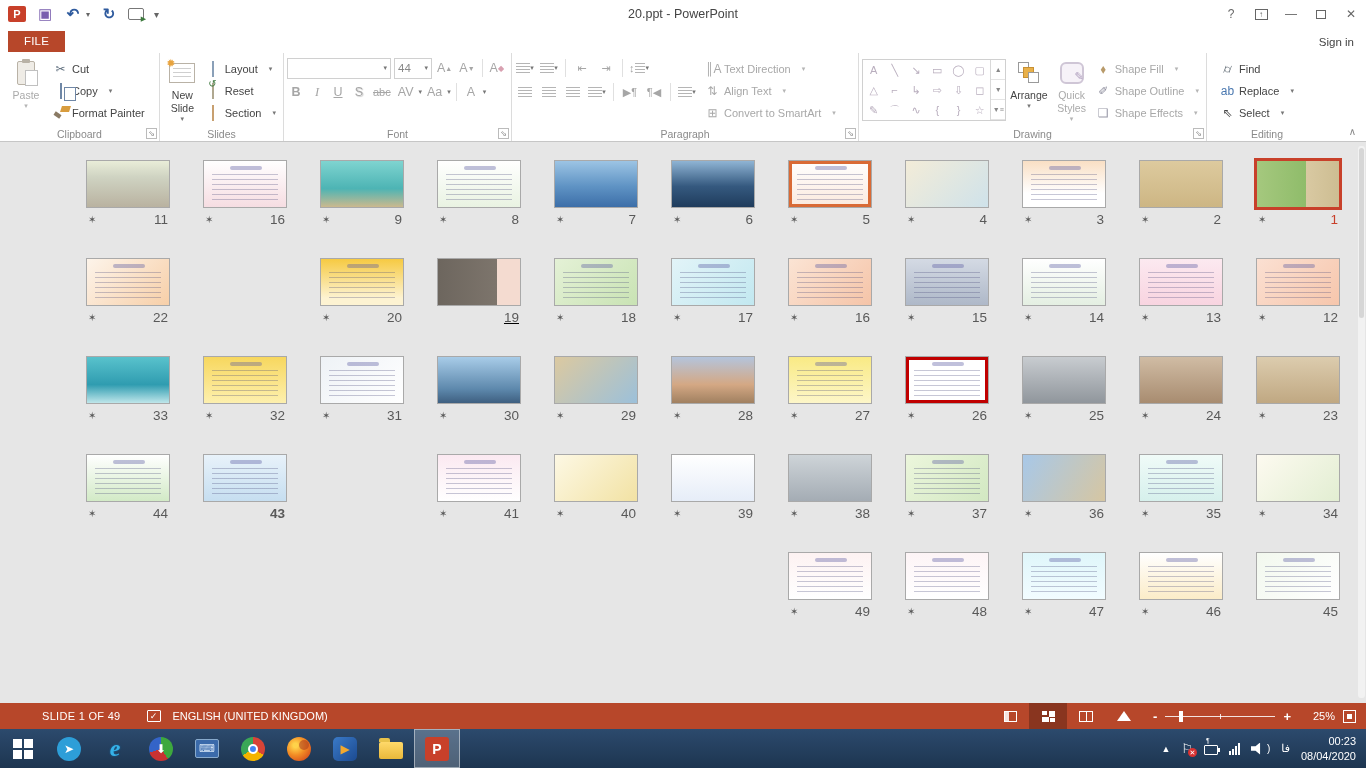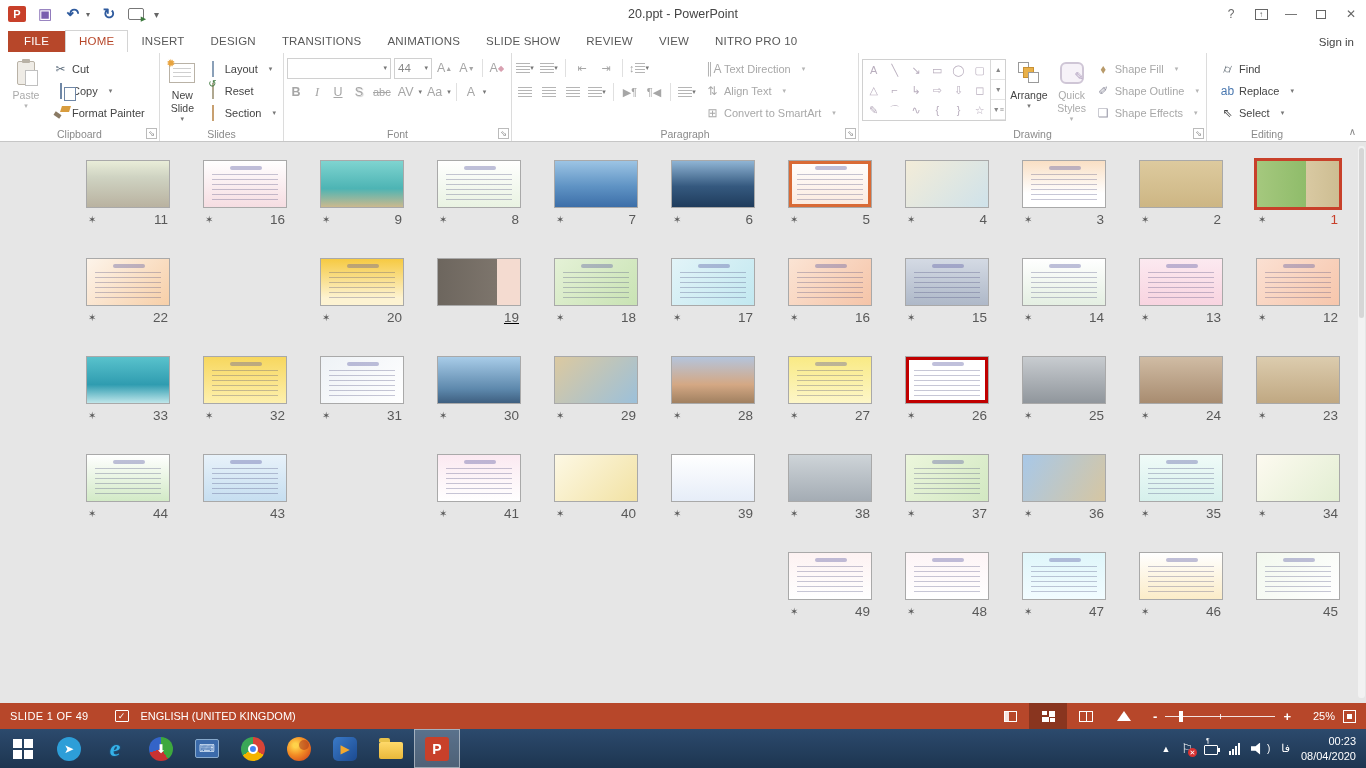--- a/index.html
+++ b/index.html
@@ -118,21 +118,21 @@
   .thumb.framed { box-shadow: inset 0 0 0 3px var(--frame); }
   .meta { width:84px; height:16px; margin-top:3px; display:flex; align-items:center; justify-content:space-between;
     padding:0 2px; font-size:13.5px; color:#595959; }
   .meta .star { font-size:10px; color:#595959; }
   .meta.sel { color:#C8402A; }
   .canvas-scroll { position:absolute; right:1px; top:4px; width:7px; height:552px; background:#f2f2f2; border-radius:3px; }
   .canvas-scroll::before { content:""; position:absolute; left:1px; right:1px; top:2px; height:170px; background:#d6d6d6; border-radius:3px; }
 
   
   .statusbar { height:26px; background:#B7472A; color:#fff; display:flex; align-items:center; font-size:11px; }
-  .statusbar .slide-count { padding:0 14px 0 10px; letter-spacing:.3px; }
+  .statusbar .slide-count { padding:0 14px 0 10px; letter-spacing:.3px;margin-left:32px; }
   .spell-ico { width:14px; height:12px; border:1px solid #fff; border-radius:1px; position:relative; margin:0 12px; font-size:9px; text-align:center; line-height:11px; }
   .status-right { margin-left:auto; display:flex; align-items:center; height:100%; }
   .viewbtn { width:38px; height:100%; display:flex; align-items:center; justify-content:center; cursor:default; }
   .viewbtn.active { background:rgba(0,0,0,.25); }
   .sv { display:inline-block; }
   .sv-normal { width:13px; height:11px; border:1px solid #fff; background:linear-gradient(90deg, rgba(255,255,255,.85) 4px, transparent 4px); }
   .sv-sorter { width:13px; height:11px;
     background:conic-gradient(#fff 0 25%, transparent 0 50%, #fff 0 75%, transparent 0);
     background-size:14px 12px; outline:0; position:relative; }
   .sv-sorter::before { content:""; position:absolute; inset:0;
@@ -208,31 +208,20 @@
     <div>—</div>
     <div>
         <span class="restore-ico"></span>
       </div>
     <div>✕</div>
   </div>
 </div>
 
 <div class="tabrow">
   <div class="tab file">FILE</div>
-  <div id="tab-container" style="display:flex;align-items:flex-end;">
-      <div class="tab active">HOME</div>
-      <div class="tab">INSERT</div>
-      <div class="tab">DESIGN</div>
-      <div class="tab">TRANSITIONS</div>
-      <div class="tab">ANIMATIONS</div>
-      <div class="tab">SLIDE SHOW</div>
-      <div class="tab">REVIEW</div>
-      <div class="tab">VIEW</div>
-      <div class="tab">NITRO PRO 10</div>
-    </div>
   <div class="sign-in">Sign in</div>
 </div>
 
 <div class="ribbon">
 
   <div class="rgroup" style="width:160px">
     <div class="bigbtn disabled">
       <span class="bicon">
           <span class="clipboard-icon"></span>
         </span>
@@ -652,21 +641,21 @@
           <span>23</span>
         </div>
       </div>
       <div class="cell" style="grid-area: 4 / 1;">
         <div class="thumb text" style="background: linear-gradient(rgb(255, 255, 255), rgb(210, 234, 198));"></div>
         <div class="meta">
           <span class="star">✶</span>
           <span>44</span>
         </div>
       </div>
-      <div class="cell" style="grid-area: 4 / 2;">
+      <div class="cell" style="grid-area: 4 / 2; font-weight: bold;">
         <div class="thumb text" style="background: linear-gradient(rgb(232, 242, 250), rgb(198, 222, 240));"></div>
         <div class="meta">
           <span class="star"></span>
           <span>43</span>
         </div>
       </div>
       <div class="cell" style="grid-area: 4 / 4;">
         <div class="thumb text" style="background: linear-gradient(rgb(251, 233, 241), rgb(255, 255, 255));"></div>
         <div class="meta">
           <span class="star">✶</span>

